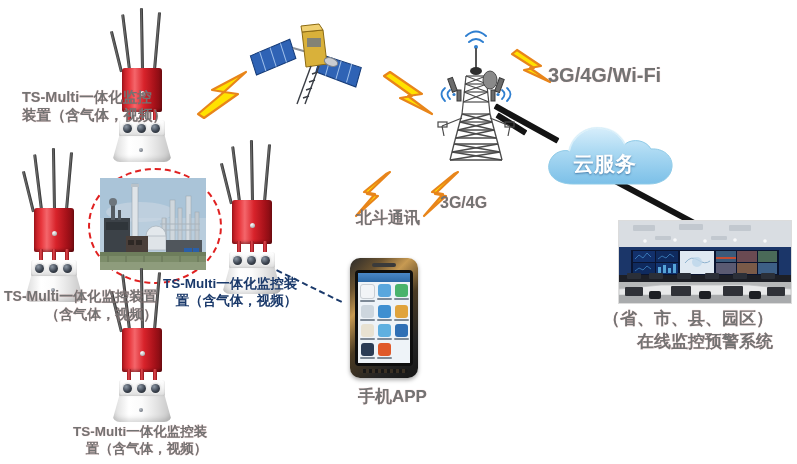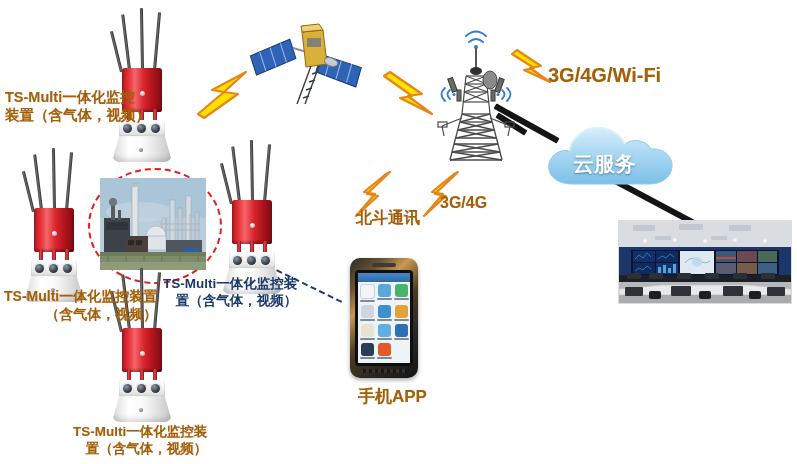--- a/index.html
+++ b/index.html
@@ -11,21 +11,21 @@
     position:relative;
   }
   #stage{position:relative;width:797px;height:464px;overflow:hidden;background:#fff;}
 
   
   .abs{position:absolute;}
 
   
   .lbl{
     position:absolute;
-    color:#a16207;
+    color:#737373;
     font-weight:bold;
     line-height:1.25;
     white-space:pre;
     letter-spacing:0px;
     text-shadow:0 0 1px rgba(224,32,32,.25);
   }
   .lbl.navy{color:#1b3a6b;text-shadow:none;}
   .lbl.center{text-align:right;}
 
   
@@ -551,21 +551,21 @@
       <polygon points="34,2 12,20 23,22 4,44 26,24 15,22 38,0" fill="#ffe200" stroke="#e8851a" stroke-width="2.2" stroke-linejoin="round"></polygon>
     </svg>
   </div>
 
   <div class="bolt" style="left:420px;top:172px;width:44px;height:48px;">
     <svg width="44" height="48" viewBox="0 0 44 48">
       <polygon points="34,2 12,20 23,22 4,44 26,24 15,22 38,0" fill="#ffe200" stroke="#e8851a" stroke-width="2.2" stroke-linejoin="round"></polygon>
     </svg>
   </div>
 
-  <div class="lbl" style="left:5px;top:88px;font-size:14.5px;">TS-Multi一体化监控
+  <div class="lbl" style="left:22px;top:88px;font-size:14.5px;">TS-Multi一体化监控
 装置（含气体，视频）</div>
 
   <div class="lbl center" style="left:4px;top:288px;font-size:14px;">TS-Multi一体化监控装置
 （含气体，视频）</div>
 
   <div class="lbl navy center" style="left:163px;top:276px;font-size:13.5px;">TS-Multi一体化监控装
 置（含气体，视频）</div>
 
   <div class="lbl center" style="left:73px;top:424px;font-size:13.5px;">TS-Multi一体化监控装
 置（含气体，视频）</div>
@@ -573,14 +573,16 @@
 
   <div class="lbl" style="left:548px;top:63px;font-size:20px;">3G/4G/Wi-Fi</div>
 
   <div class="lbl" style="left:356px;top:208px;font-size:16px;">北斗通讯</div>
 
   <div class="lbl" style="left:440px;top:193px;font-size:16px;">3G/4G</div>
 
 
   <div class="lbl" style="left:358px;top:386px;font-size:17px;">手机APP</div>
 
+  <div class="lbl center" style="left:603px;top:308px;font-size:17px;line-height:1.35;">（省、市、县、园区）
+在线监控预警系统</div>
 
 </div>
 
 </body></html>

